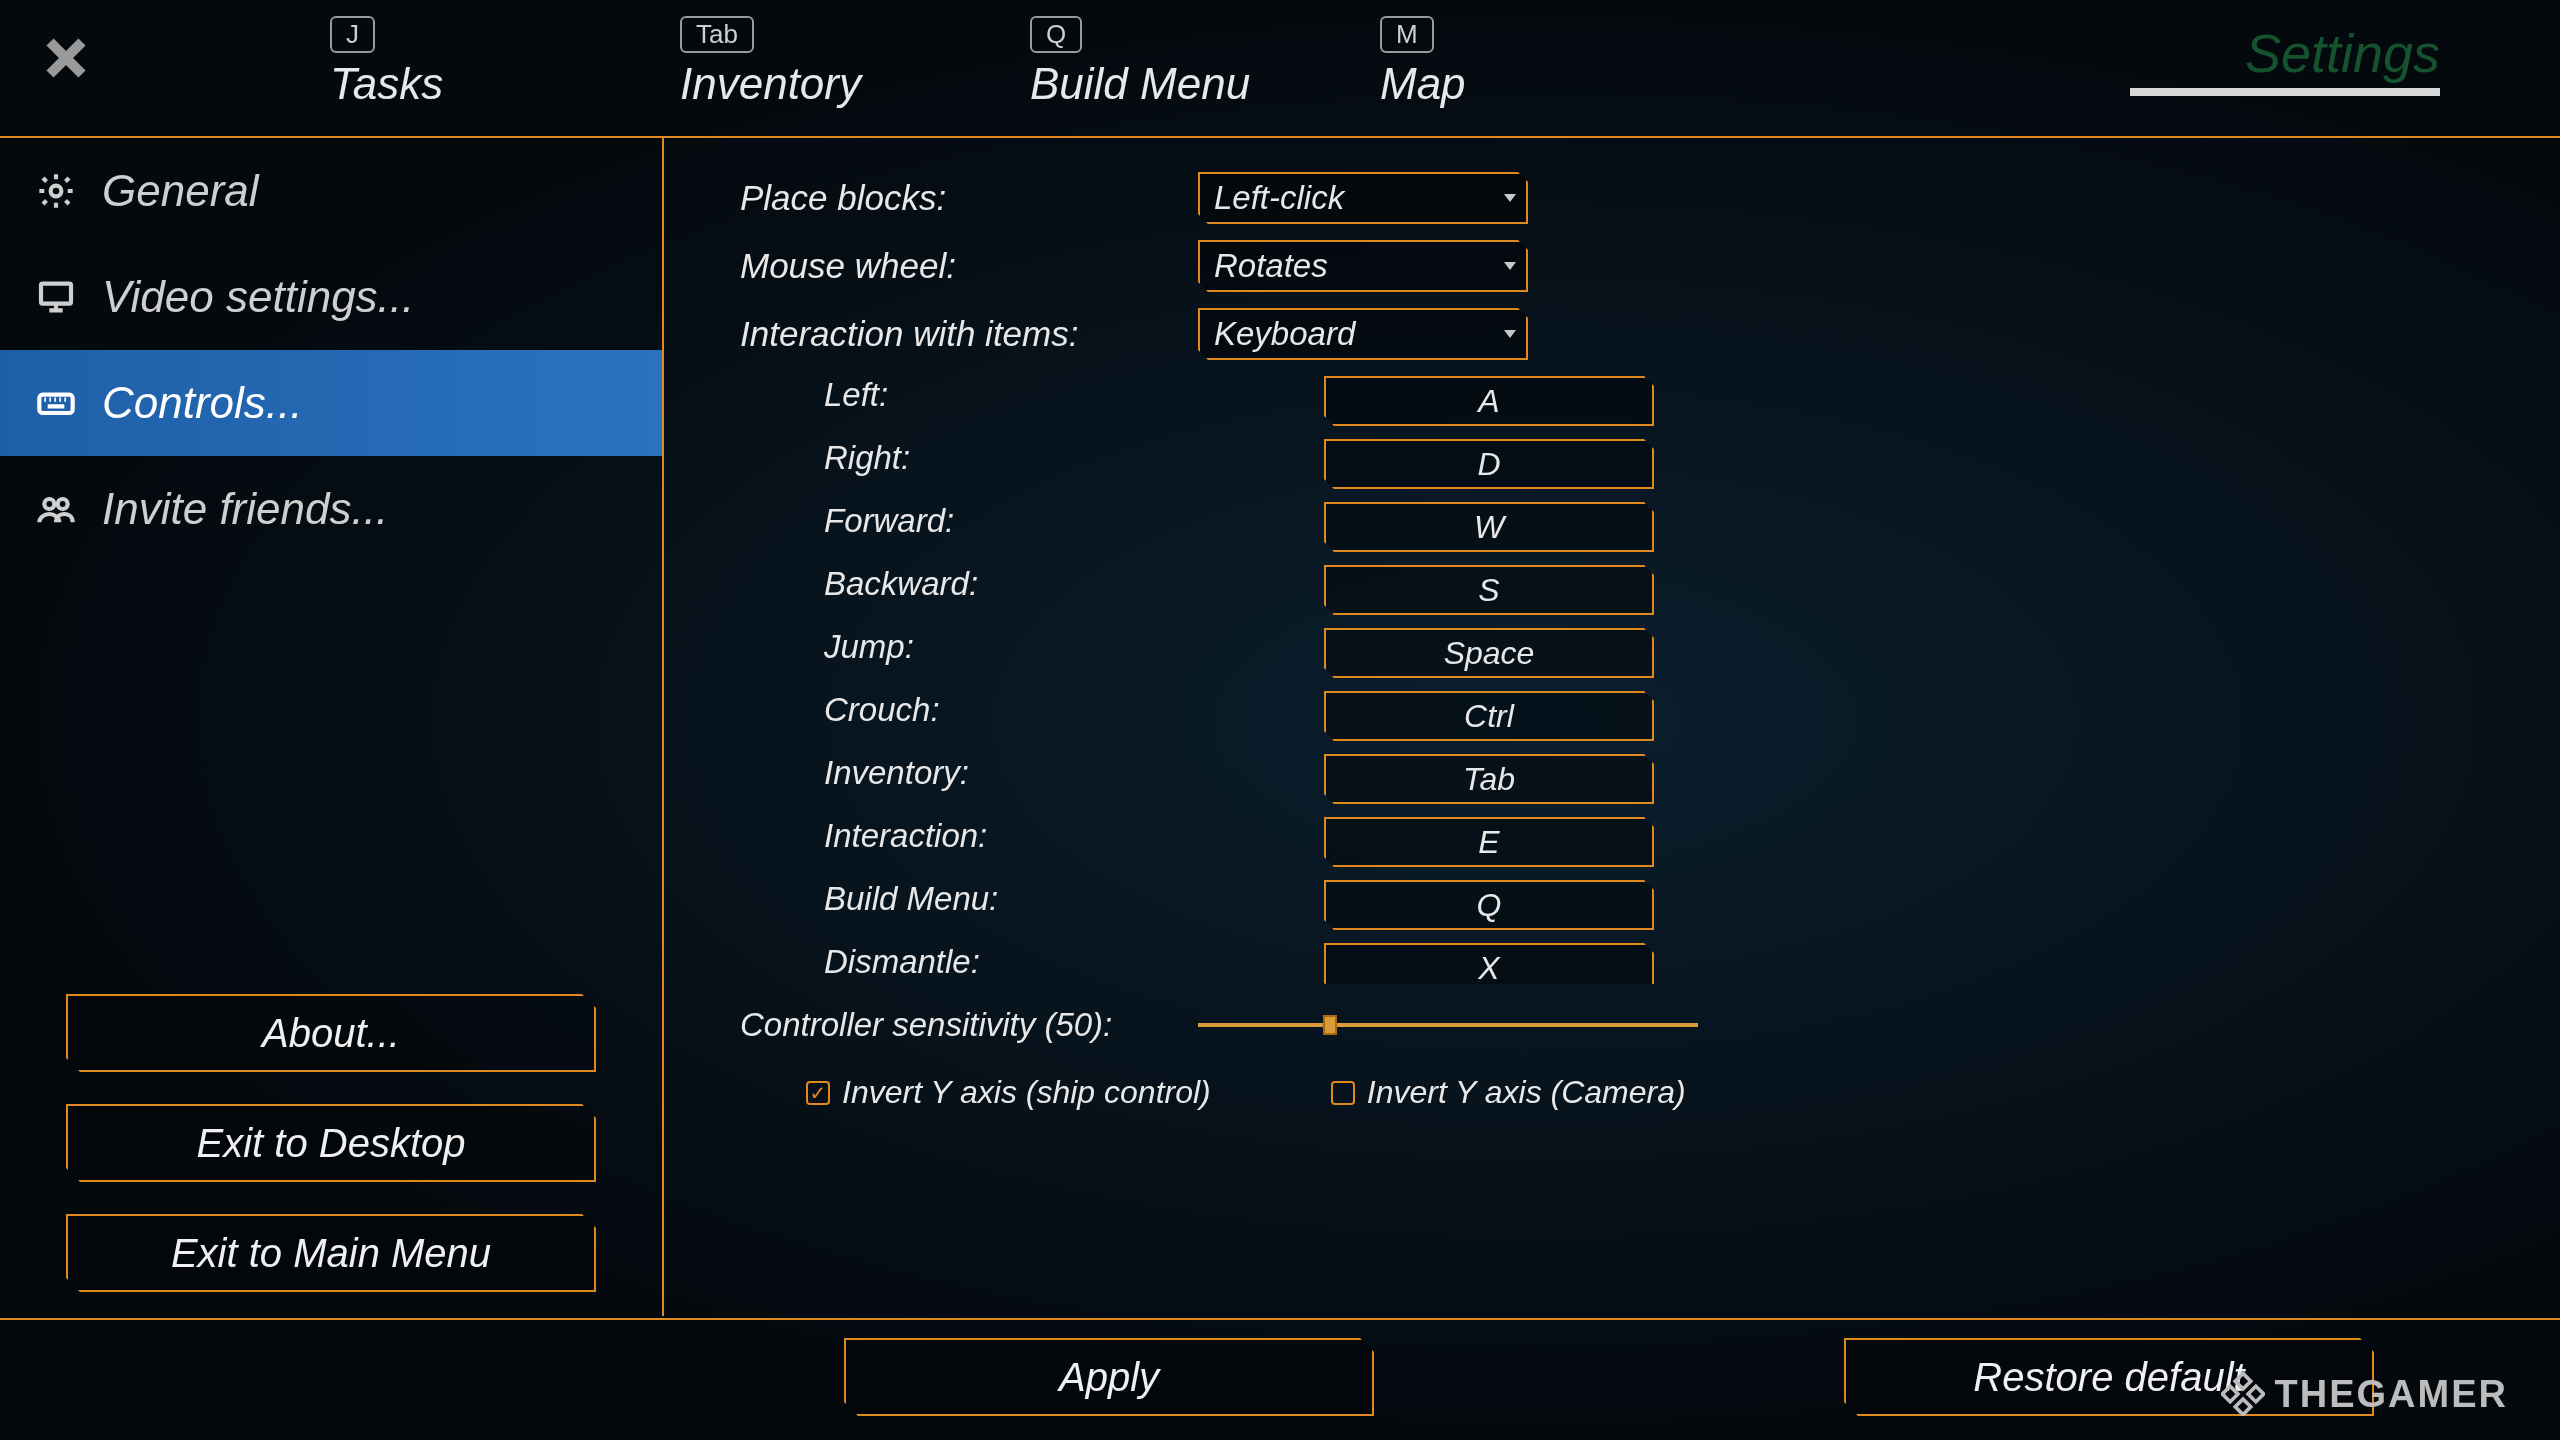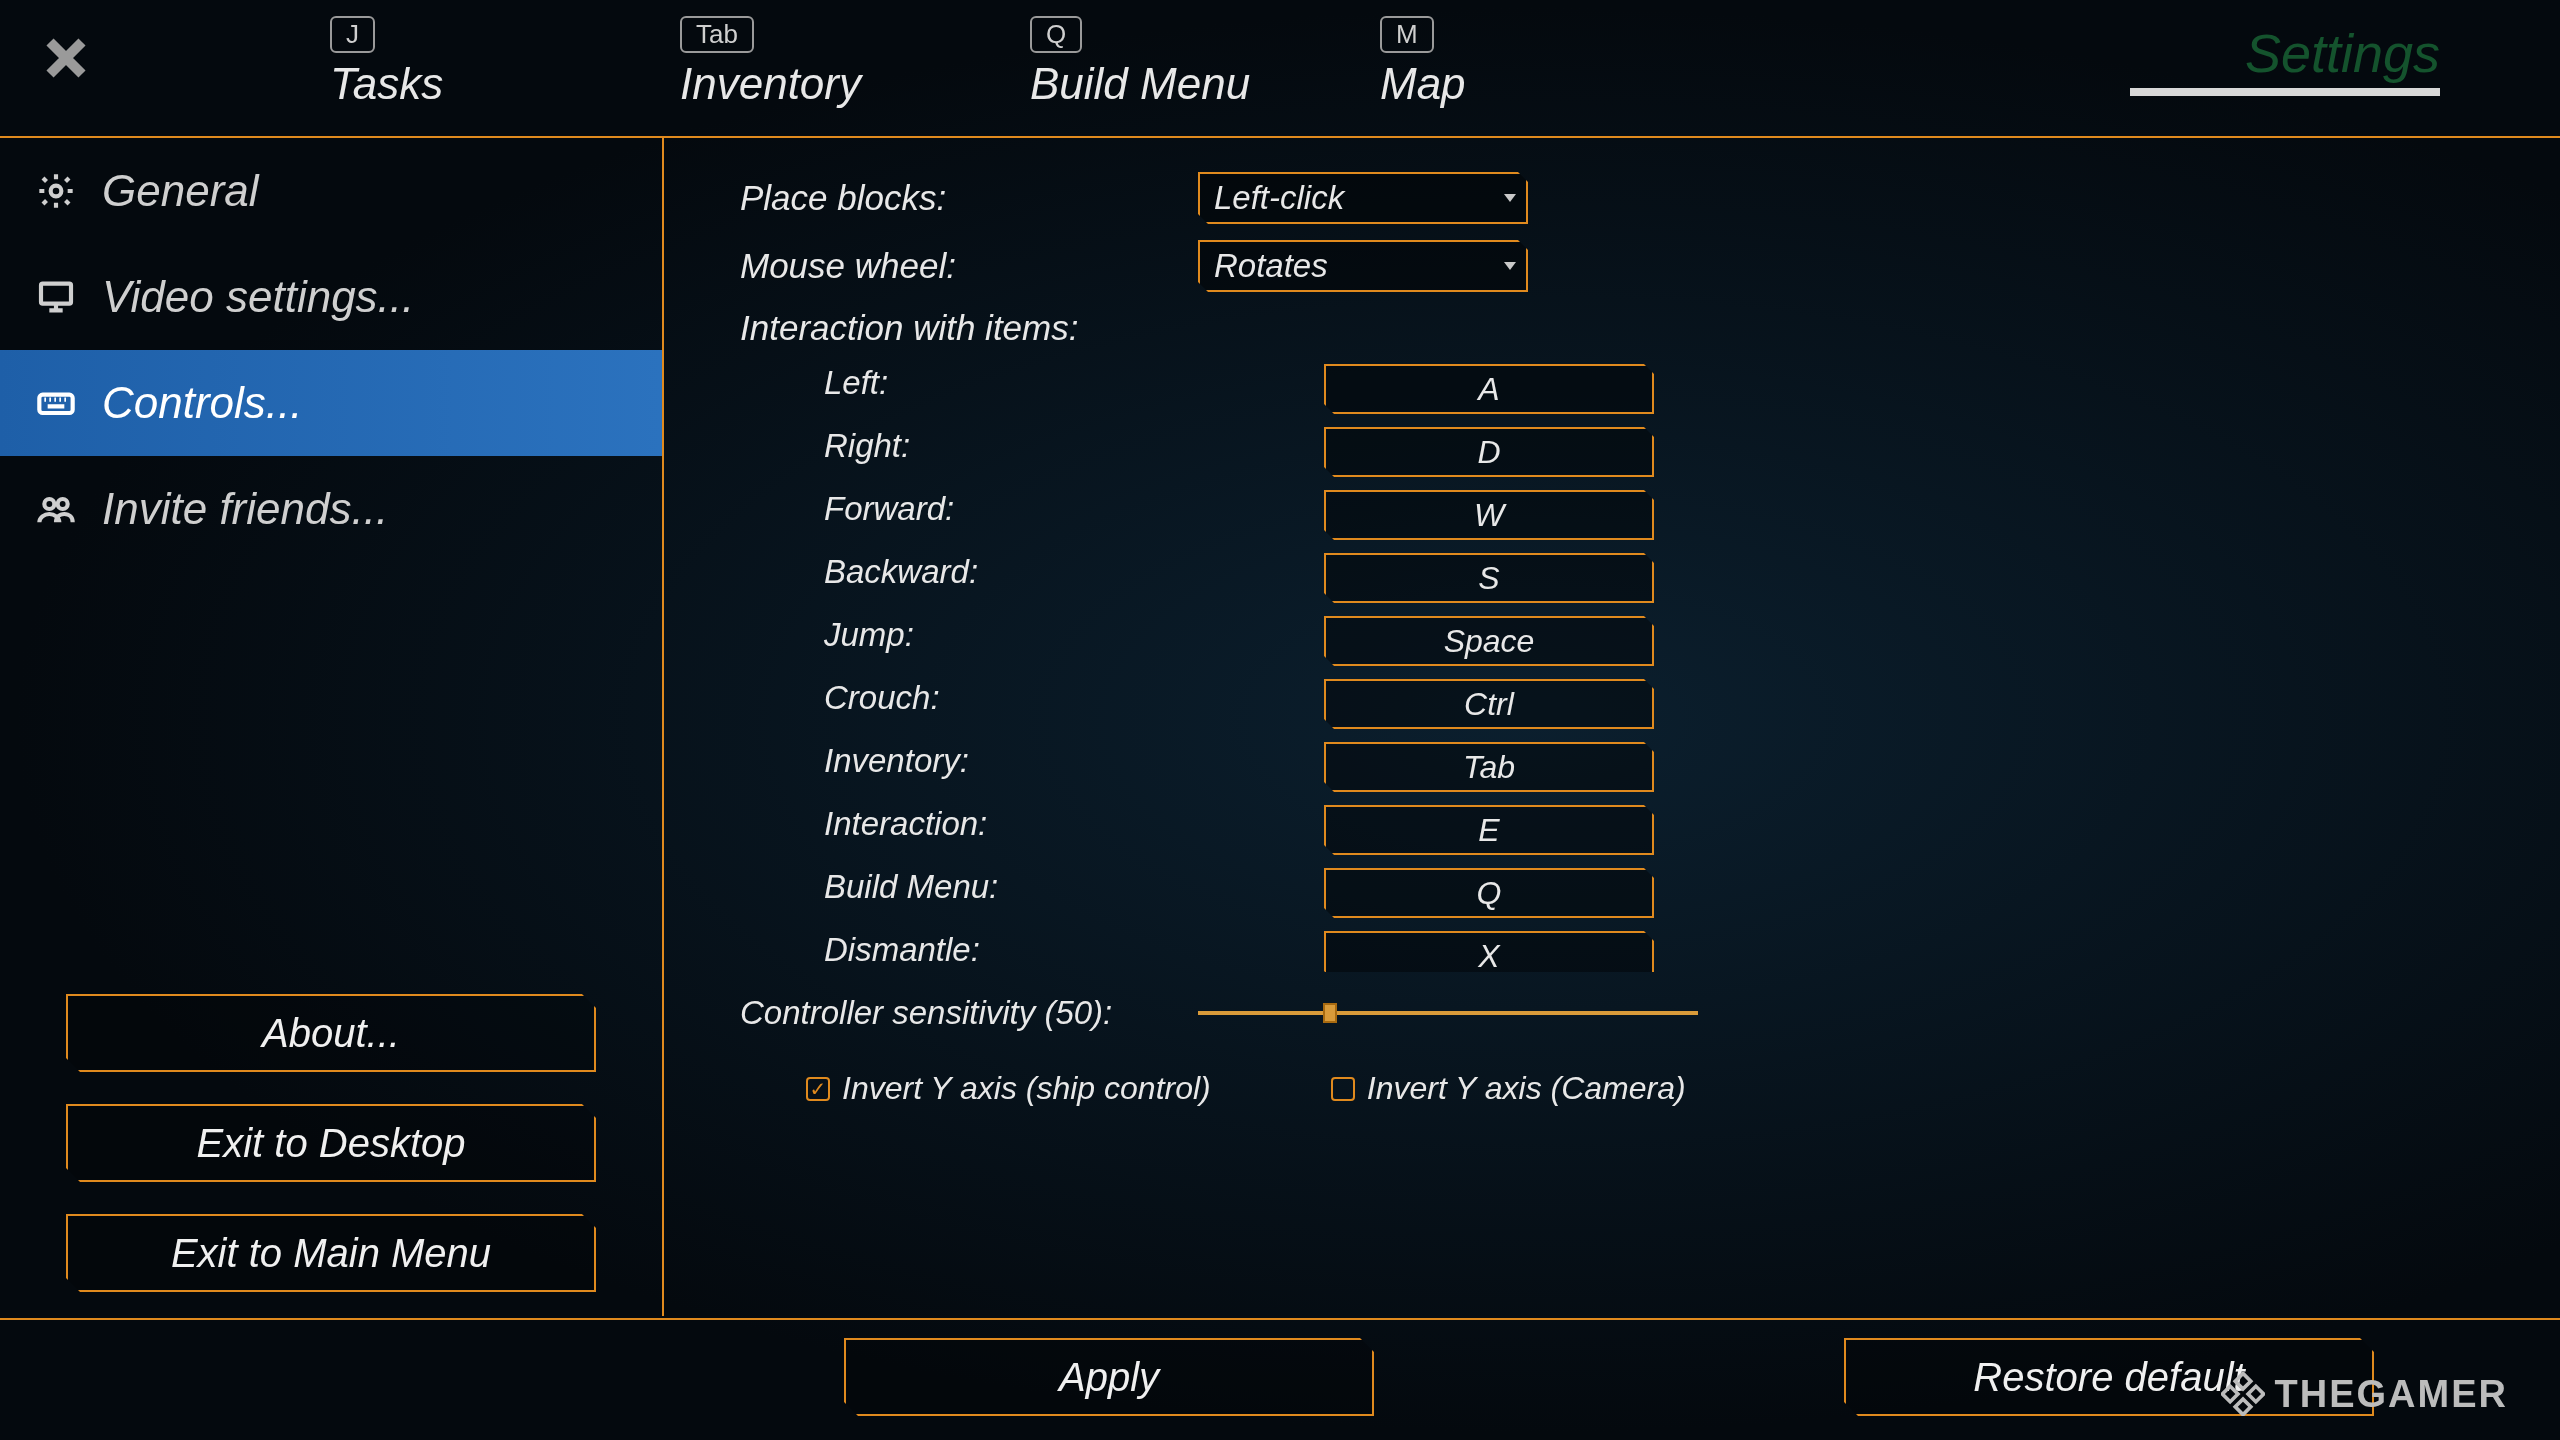--- a/index.html
+++ b/index.html
@@ -68,21 +68,21 @@
   .keybox {
     width:330px; height:50px; border:2px solid #e08a1e; display:flex; align-items:center; justify-content:center;
     font-size:32px; background:rgba(0,0,0,0.4);
     clip-path: polygon(0 0, calc(100% - 10px) 0, 100% 10px, 100% 100%, 10px 100%, 0 calc(100% - 10px));
   }
 
   .slider-row{ display:flex; align-items:center; margin-top:10px; height:62px;}
   .slider-row .slabel{ width:458px; font-size:33px;}
   .slider-track{ position:relative; width:500px; height:4px; background:#d99b3a;}
   .slider-knob{ position:absolute; top:-8px; width:14px; height:20px; background:#d99b3a; border:2px solid #a86a10;}
-  .chk-row{ display:flex; align-items:center; gap:120px; margin-top:26px; margin-left:40px;padding-left:26px;}
+  .chk-row{ display:flex; align-items:center; gap:120px; margin-top:18px; margin-left:40px;padding-left:26px;}
   .chk{ display:flex; align-items:center; gap:12px; font-size:32px;}
   .chk-box{ width:24px; height:24px; border:2px solid #e08a1e; border-radius:4px; display:flex; align-items:center; justify-content:center;font-style:normal;}
   .chk-box.checked::after{content:"✓"; color:#e08a1e; font-size:20px; line-height:1;}
 
   .main-buttons{ position:absolute; left:844px; bottom:24px; display:flex; gap:470px;}
   .main-buttons .btn{ width:530px;}
 
   .watermark{ position:absolute; right:52px; bottom:24px; font-style:normal; font-size:38px; letter-spacing:2px; color:#bcbcbc; display:flex; align-items:center; gap:10px; font-weight:600;}
   .watermark svg{width:44px;height:44px;}
 </style>
@@ -184,20 +184,23 @@
         </div>
     </div>
     <div class="row-drop">
       <div class="lbl">Mouse wheel:</div>
       <div class="dropdown">
           <span>Rotates</span>
         </div>
     </div>
     <div class="row-drop">
       <div class="lbl">Interaction with items:</div>
+      <div class="dropdown">
+          <span>Keyboard</span>
+        </div>
     </div>
 
     <div class="bindings">
 
       <div id="binding-rows">
           <div class="binding-row">
             <div class="klabel">Left:</div>
             <div class="keybox">A</div>
           </div>
           <div class="binding-row">

